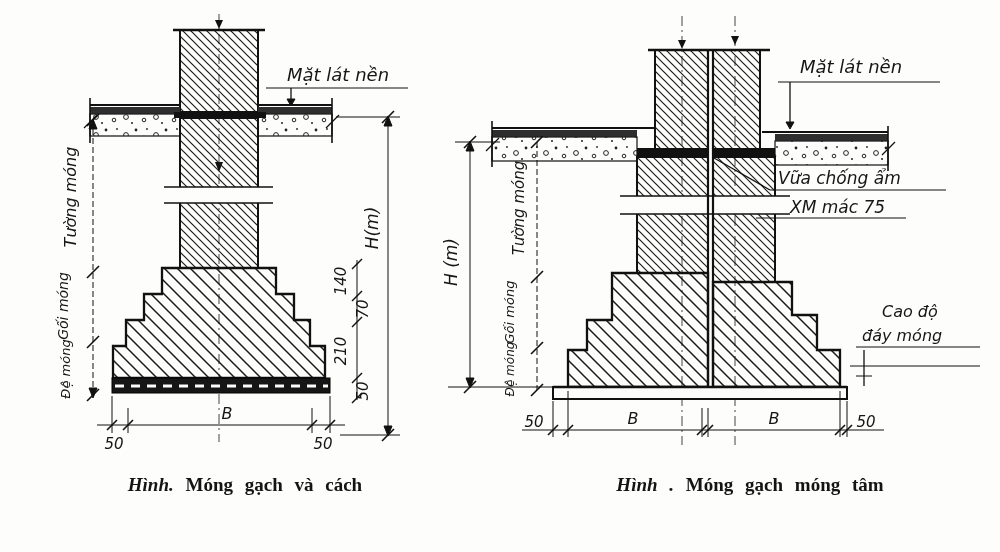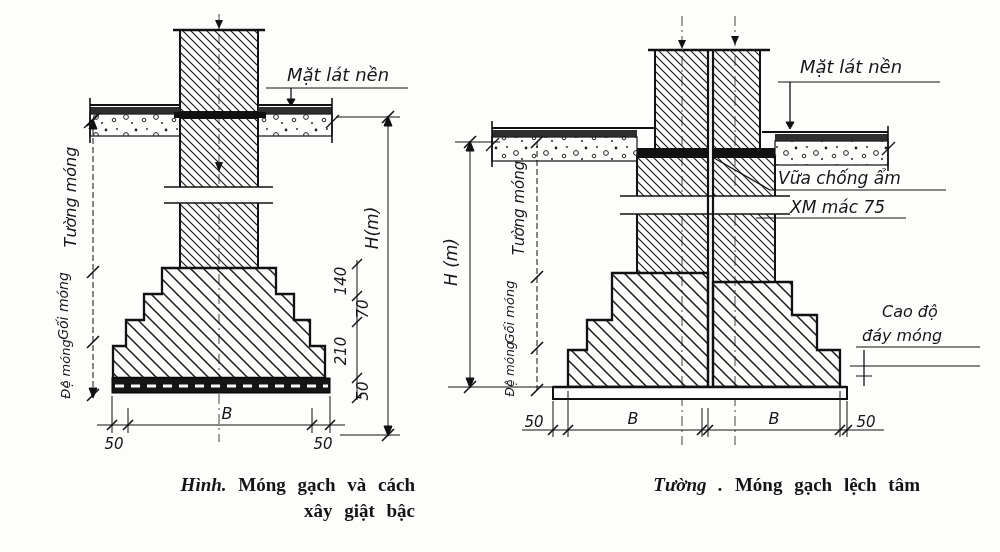--- a/index.html
+++ b/index.html
@@ -1,21 +1,21 @@
 <!DOCTYPE html>
 <html><head>
 <meta charset="utf-8">
 <style>
   html,body{margin:0;padding:0;background:#ffffff;}
   #page{position:relative;width:1000px;height:552px;background:#fdfdfb;overflow:hidden;
         font-family:"DejaVu Sans",sans-serif;color:#1b1b1b;}
   svg{position:absolute;left:0;top:0;}
   .lbl{font-family:"DejaVu Sans",sans-serif;font-style:italic;fill:#161616;}
   .dimnum{font-family:"DejaVu Sans",sans-serif;font-style:italic;fill:#161616;}
-  .caption{position:absolute;text-align:right;font-family:"Liberation Serif",serif;
+  .caption{position:absolute;text-align:center;font-family:"Liberation Serif",serif;
            font-weight:bold;font-size:19px;color:#141414;line-height:26px;word-spacing:7px;}
   .caption .hinh{font-style:italic;}
 </style>
 </head>
 <body>
 
 <div id="page">
 <svg width="1000" height="552" viewBox="0 0 1000 552">
   <defs>
     <pattern id="hatchA" width="8" height="8" patternUnits="userSpaceOnUse">
@@ -245,18 +245,17 @@
     </g>
     <text class="dimnum" font-size="15" text-anchor="middle" x="534" y="427">50</text>
     <text class="dimnum" font-size="16" text-anchor="middle" x="633" y="424">B</text>
     <text class="dimnum" font-size="16" text-anchor="middle" x="774" y="424">B</text>
     <text class="dimnum" font-size="15" text-anchor="middle" x="866" y="427">50</text>
   </g>
 </svg>
 
   <div class="caption" style="left:75px;top:472px;width:340px;">
     <div><span class="hinh">Hình.</span> <span>Móng gạch và cách</span></div>
-    <div>xây giật bậc</div>
   </div>
   <div class="caption" style="left:580px;top:472px;width:340px;">
-    <div><span class="hinh">Tường .</span> <span>Móng gạch lệch tâm</span></div>
+    <div><span class="hinh">Hình .</span> <span>Móng gạch móng tâm</span></div>
   </div>
 </div>
 
 </body></html>

